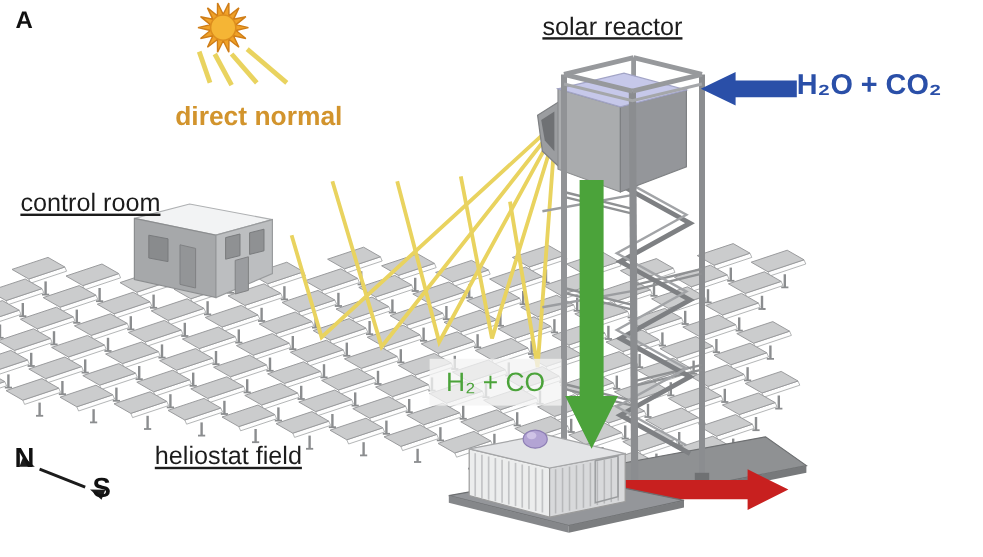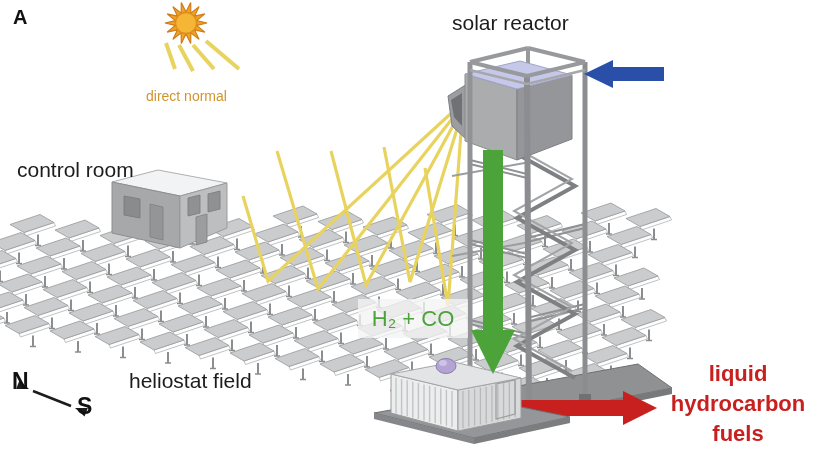--- a/index.html
+++ b/index.html
@@ -4,23 +4,23 @@
 <style>
   :root{
     --irradiation-text:#d2942d; --ray-yellow:#e9d35f; --sun-fill:#f0a127; --sun-stroke:#cf7d17;
     --inflow-blue:#2a4fa8; --syngas-green:#4ba33a; --fuel-red:#c8201f; --label-black:#1c1c1c;
   }
   html,body{margin:0;padding:0;background:#fff;}
   .stage{position:relative;width:819px;height:464px;background:#fff;overflow:hidden;
          font-family:"Liberation Sans",sans-serif;}
   .stage svg{position:absolute;left:0;top:0;}
   .lbl{position:absolute;white-space:nowrap;}
-  .black-lbl{color:var(--label-black);font-size:21px;}
+  .black-lbl{color:var(--label-black);font-size:21px;text-decoration:underline;}
   .panel-a{font-size:20px;font-weight:bold;color:#111;}
-  .irr{color:var(--irradiation-text);font-weight:normal;font-size:14px;line-height:25px;}
+  .irr{color:var(--irradiation-text);font-weight:bold;font-size:22px;line-height:25px;}
   .inflow{color:var(--inflow-blue);font-weight:bold;font-size:24px;}
   .syngas-box{left:358px;top:299px;width:110px;height:39px;background:rgba(243,243,243,0.78);
               color:var(--syngas-green);font-weight:normal;font-size:22px;line-height:39px;text-align:center;}
   .fuel{color:var(--fuel-red);font-weight:bold;font-size:22px;line-height:30px;width:164px;text-align:center;}
   .compass-lbl{font-weight:bold;font-size:23px;color:#111;}
   .ray{stroke:var(--ray-yellow);stroke-width:3.2;fill:none;}
   .sunray{stroke:var(--ray-yellow);stroke-width:4;}
   .sun-star{fill:var(--sun-fill);stroke:var(--sun-stroke);}
   .arr-blue{fill:var(--inflow-blue);}
   .arr-green{fill:var(--syngas-green);}
@@ -618,28 +618,24 @@
   <div class="lbl panel-a" style="left:13px;top:6px">A</div>
 
   <div class="lbl irr" style="left:146px;top:84px">
     <div>direct normal</div>
   </div>
 
   <div class="lbl black-lbl" style="left:17px;top:158px">control room</div>
 
   <div class="lbl black-lbl" style="left:452px;top:11px">solar reactor</div>
 
+  <div class="lbl inflow" style="left:664px;top:57px">H₂O + CO₂</div>
 
   <div class="lbl syngas-box">H₂ + CO</div>
 
   <div class="lbl black-lbl" style="left:129px;top:369px">heliostat field</div>
 
 
-  <div class="lbl fuel" style="left:656px;top:359px">
-    <div>liquid</div>
-    <div>hydrocarbon</div>
-    <div>fuels</div>
-  </div>
 
   <div class="lbl compass-lbl" style="left:12px;top:368px">N</div>
   <div class="lbl compass-lbl" style="left:77px;top:393px">S</div>
 
 </div>
 
 </body></html>

